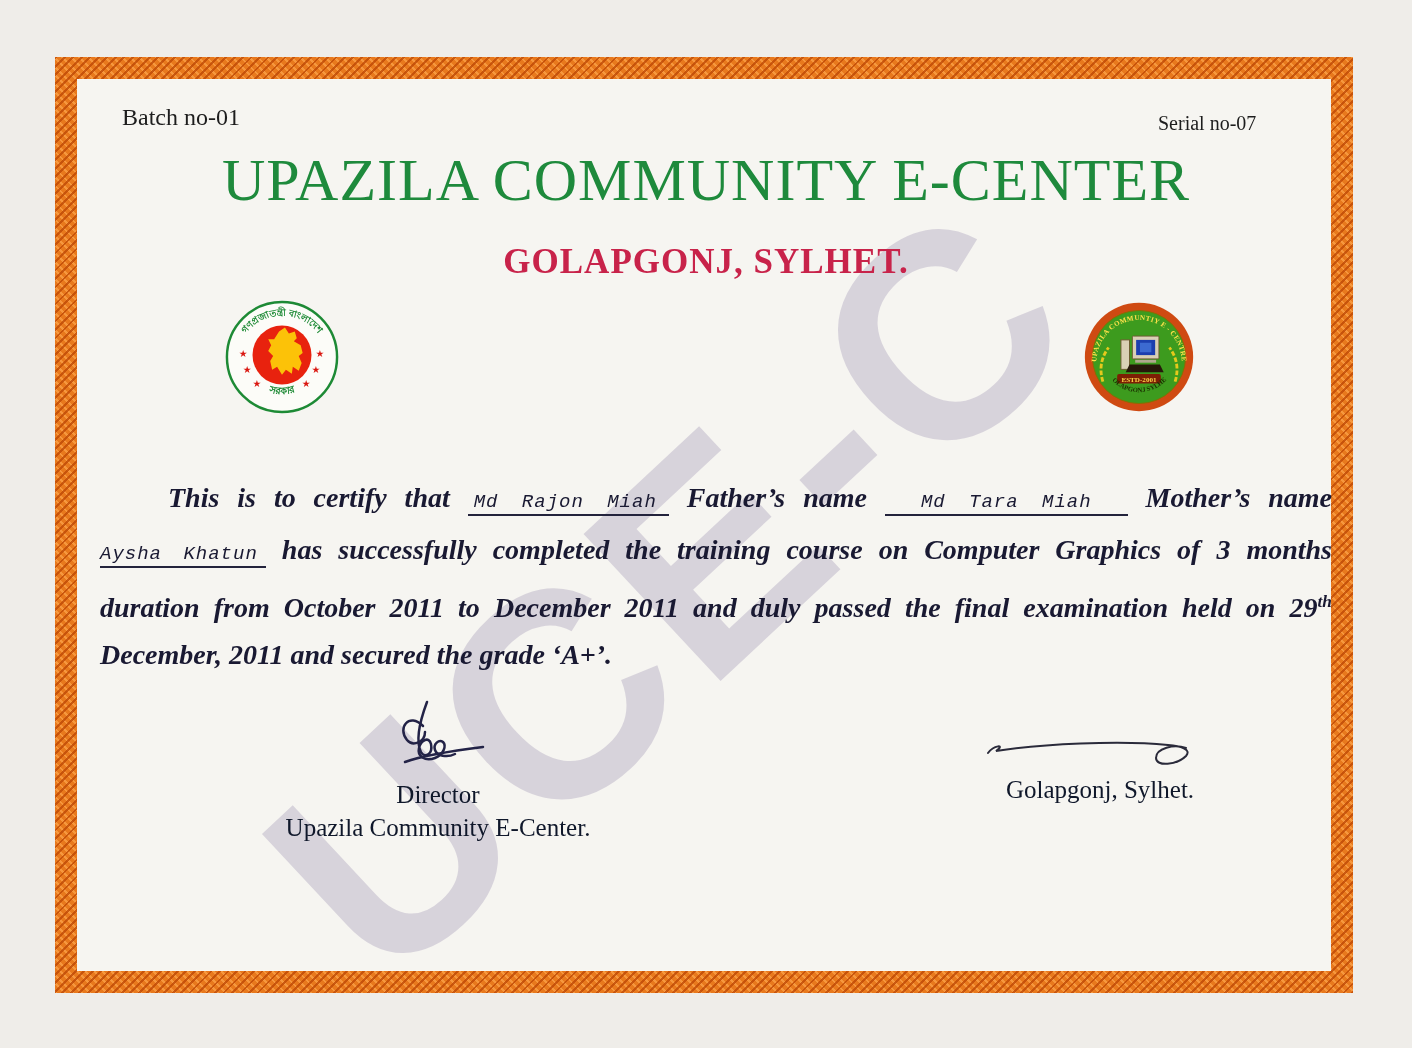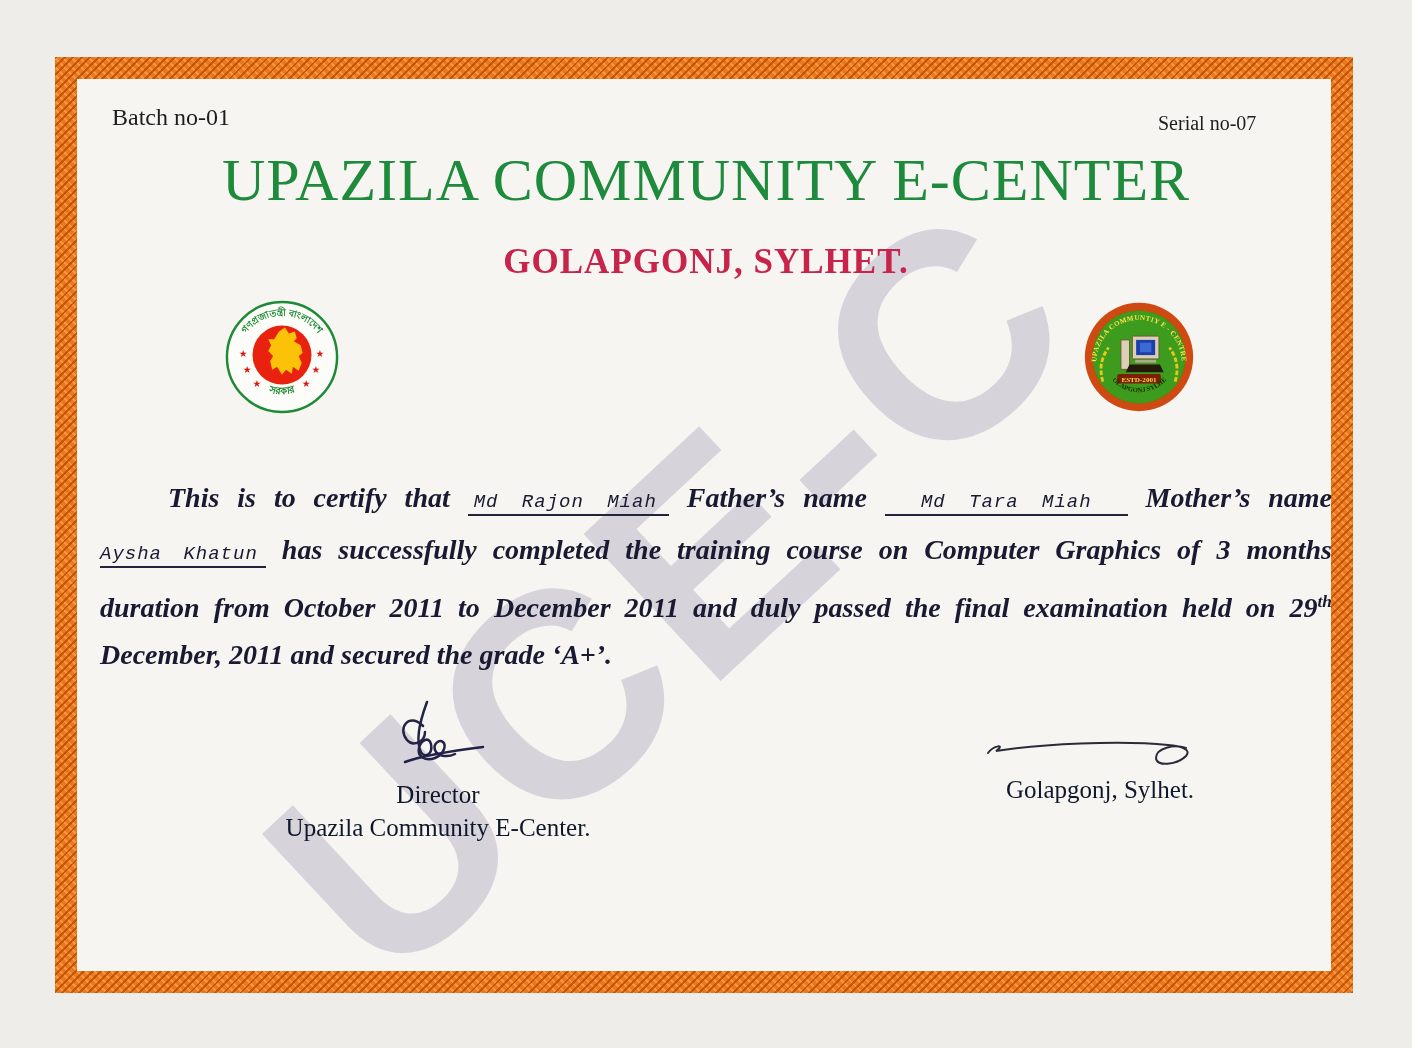--- a/index.html
+++ b/index.html
@@ -30,21 +30,21 @@
     font-family:"Liberation Sans", sans-serif;
     font-weight:bold;
     font-size:292px;line-height:320px;
     letter-spacing:8px;
     color:rgba(166,156,184,0.38);
     text-align:center;
     white-space:nowrap;
     user-select:none;
   }
   
-  .batch{position:absolute;left:112px;top:104px;font-size:24px;color:#1d1d1d;}
+  .batch{position:absolute;left:122px;top:104px;font-size:24px;color:#1d1d1d;}
   .serial{position:absolute;left:1158px;top:112px;font-size:20px;color:#1d1d1d;}
   .title{
     position:absolute;left:0;right:0;top:146px;
     text-align:center;font-size:60px;letter-spacing:1px;
     color:#1e8a3c;white-space:nowrap;
   }
   .subtitle{
     position:absolute;left:0;right:0;top:242px;
     text-align:center;font-size:35px;font-weight:bold;letter-spacing:1px;
     color:#c8234a;

